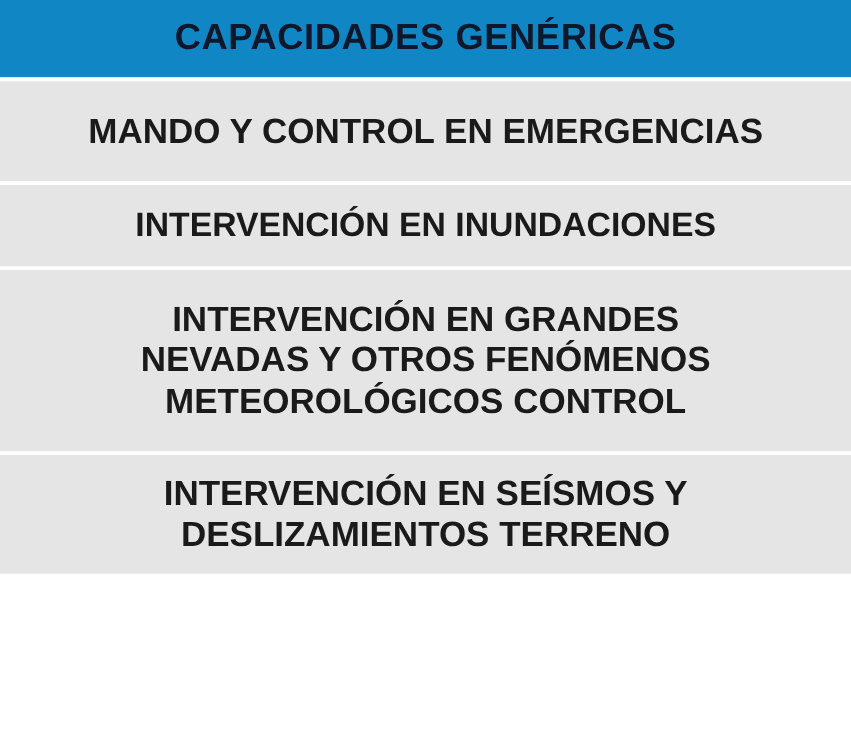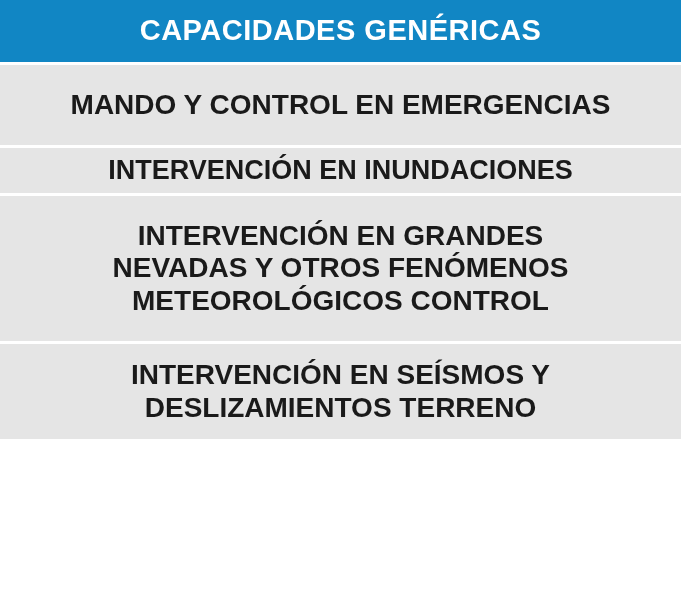--- a/index.html
+++ b/index.html
@@ -12,21 +12,21 @@
     height: 605px;
     box-sizing: border-box;
     background: #ffffff;
     display: flex;
     flex-direction: column;
     font-family: "Liberation Sans", sans-serif;
     overflow: hidden;
   }
   .header-row {
     background: #1186c4;
-    color: #ffffff;
+    color: #0f172a;
     text-align: center;
     font-weight: bold;
     font-size: 29px;
     letter-spacing: 0.5px;
     display: flex;
     align-items: center;
     justify-content: center;
     height: 62px;
     flex: none;
   }
@@ -45,21 +45,21 @@
     border-top: 3px solid #ffffff;
     box-sizing: border-box;
   }
   .cell-text {
     line-height: 1.16;
     padding: 0 12px;
     white-space: pre-line;
   }
   .r1 { height: 83px;  font-size: 28px; }
   .r2 { height: 97px;  font-size: 28px; }
-  .r3 { height: 48px;  font-size: 27px; }
+  .r3 { height: 68px;  font-size: 27px; }
   .r4 { height: 148px; font-size: 28px; }
   .r5 { height: 98px; font-size: 28px; }
   .footer-strip {
     flex: 1 1 auto;
     background: #ffffff;
   }
 </style>
 </head>
 <body>
 

